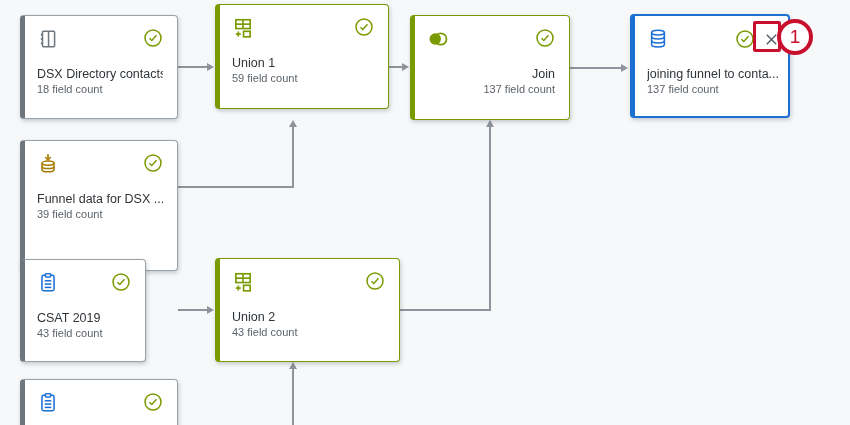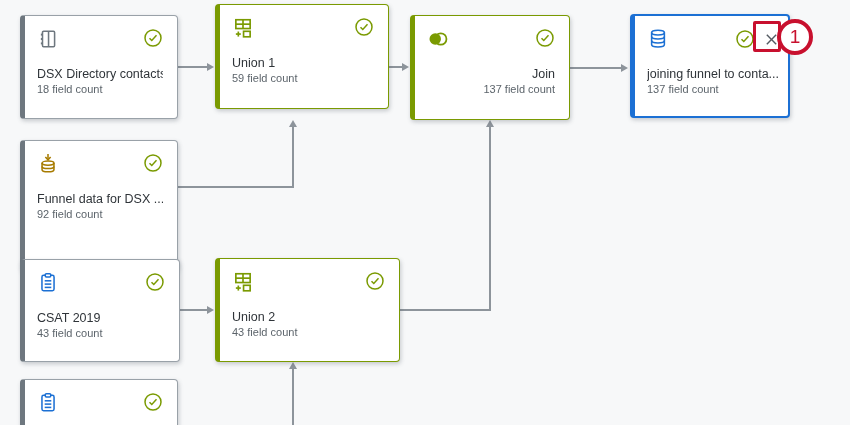--- a/index.html
+++ b/index.html
@@ -185,24 +185,24 @@
         </svg>
       </span>
       <span class="icon">
         <svg width="20" height="20" viewBox="0 0 20 20" fill="none" stroke="#7a9a01" stroke-width="1.5">
           <circle cx="10" cy="10" r="8"></circle>
             <path d="M6.5 10.2 l2.3 2.3 4.7-5.2"></path>
         </svg>
       </span>
     </div>
     <div class="node-title">Funnel data for DSX ...</div>
-    <div class="node-subtitle">92 field count</div>
-  </div>
-
-  <div class="node accent-gray" style="left:20px;top:259px;width:160px;height:103px;">
+    <div class="node-subtitle">39 field count</div>
+  </div>
+
+  <div class="node accent-gray" style="left:20px;top:259px;width:126px;height:103px;">
     <div class="node-header">
       <span class="icon">
         <svg width="22" height="22" viewBox="0 0 20 20" fill="none" stroke="#1c70d4" stroke-width="1.4">
           <rect x="4.5" y="3" width="11" height="14" rx="1.5"></rect>
           <rect x="7.5" y="1.5" width="5" height="3" rx="1" fill="#fff"></rect>
           <line x1="7" y1="8" x2="13" y2="8"></line>
             <line x1="7" y1="11" x2="13" y2="11"></line>
             <line x1="7" y1="14" x2="13" y2="14"></line>
         </svg>
       </span>

